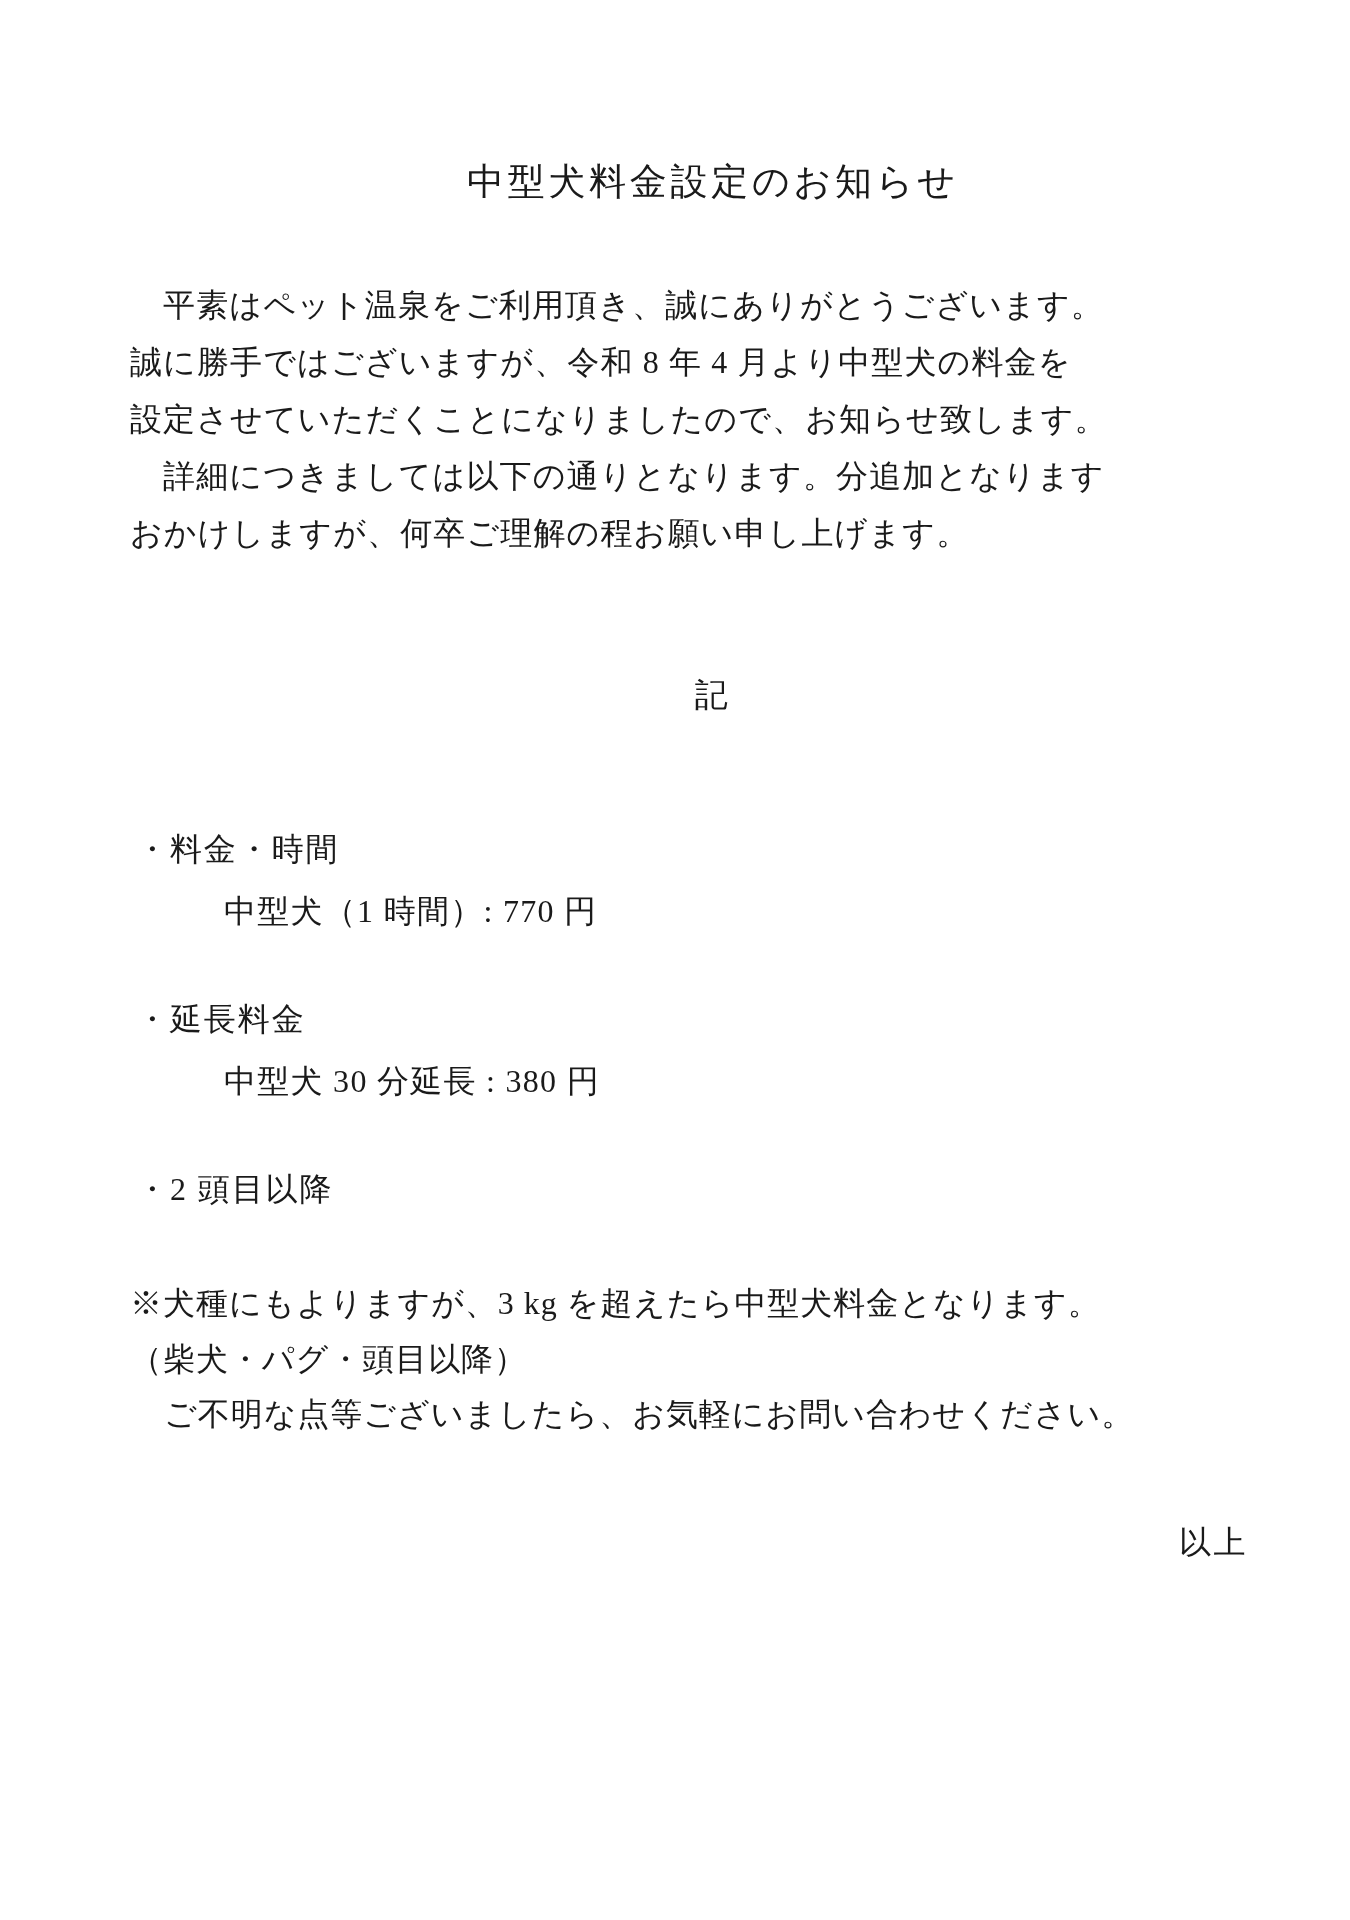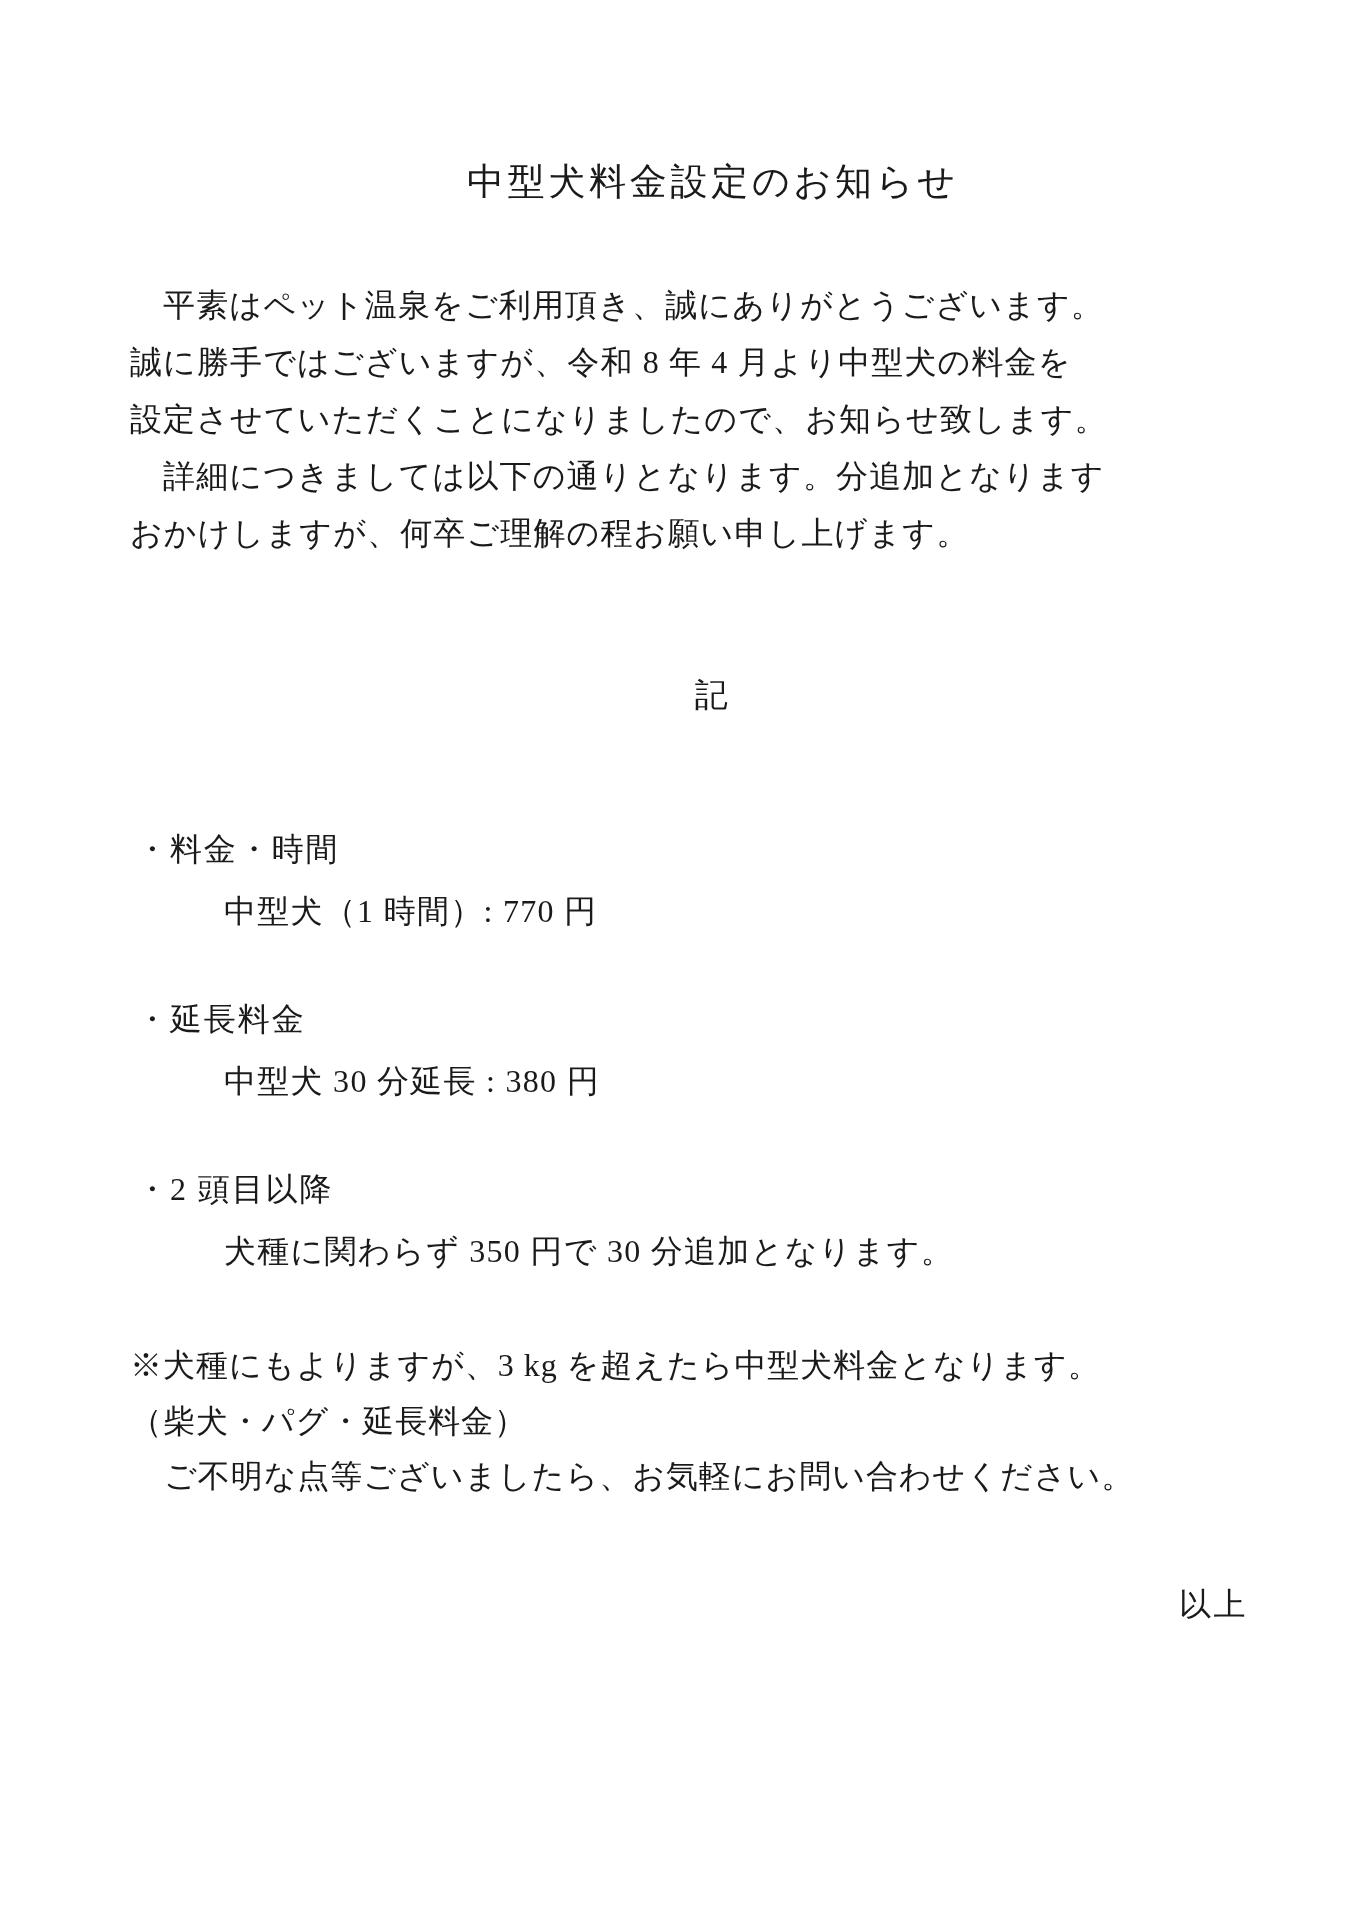--- a/index.html
+++ b/index.html
@@ -124,27 +124,26 @@
       <div class="section-body">中型犬（1 時間）: 770 円</div>
     </div>
 
     <div class="section">
       <div class="section-head">・延長料金</div>
       <div class="section-body">中型犬 30 分延長 : 380 円</div>
     </div>
 
     <div class="section">
       <div class="section-head">・2 頭目以降</div>
-      <div class="section-body">犬種に関わらず 350 円で 30 分追加となります。</div>
     </div>
 
   </div>
 
   <div class="notes">
     <p class="note-line">※犬種にもよりますが、3 kg を超えたら中型犬料金となります。</p>
-    <p class="note-line">（柴犬・パグ・延長料金）</p>
+    <p class="note-line">（柴犬・パグ・頭目以降）</p>
     <p class="note-line note-indent">ご不明な点等ございましたら、お気軽にお問い合わせください。</p>
   </div>
 
   <div class="closing">以上</div>
 
 
 </div>
 
 </body></html>

